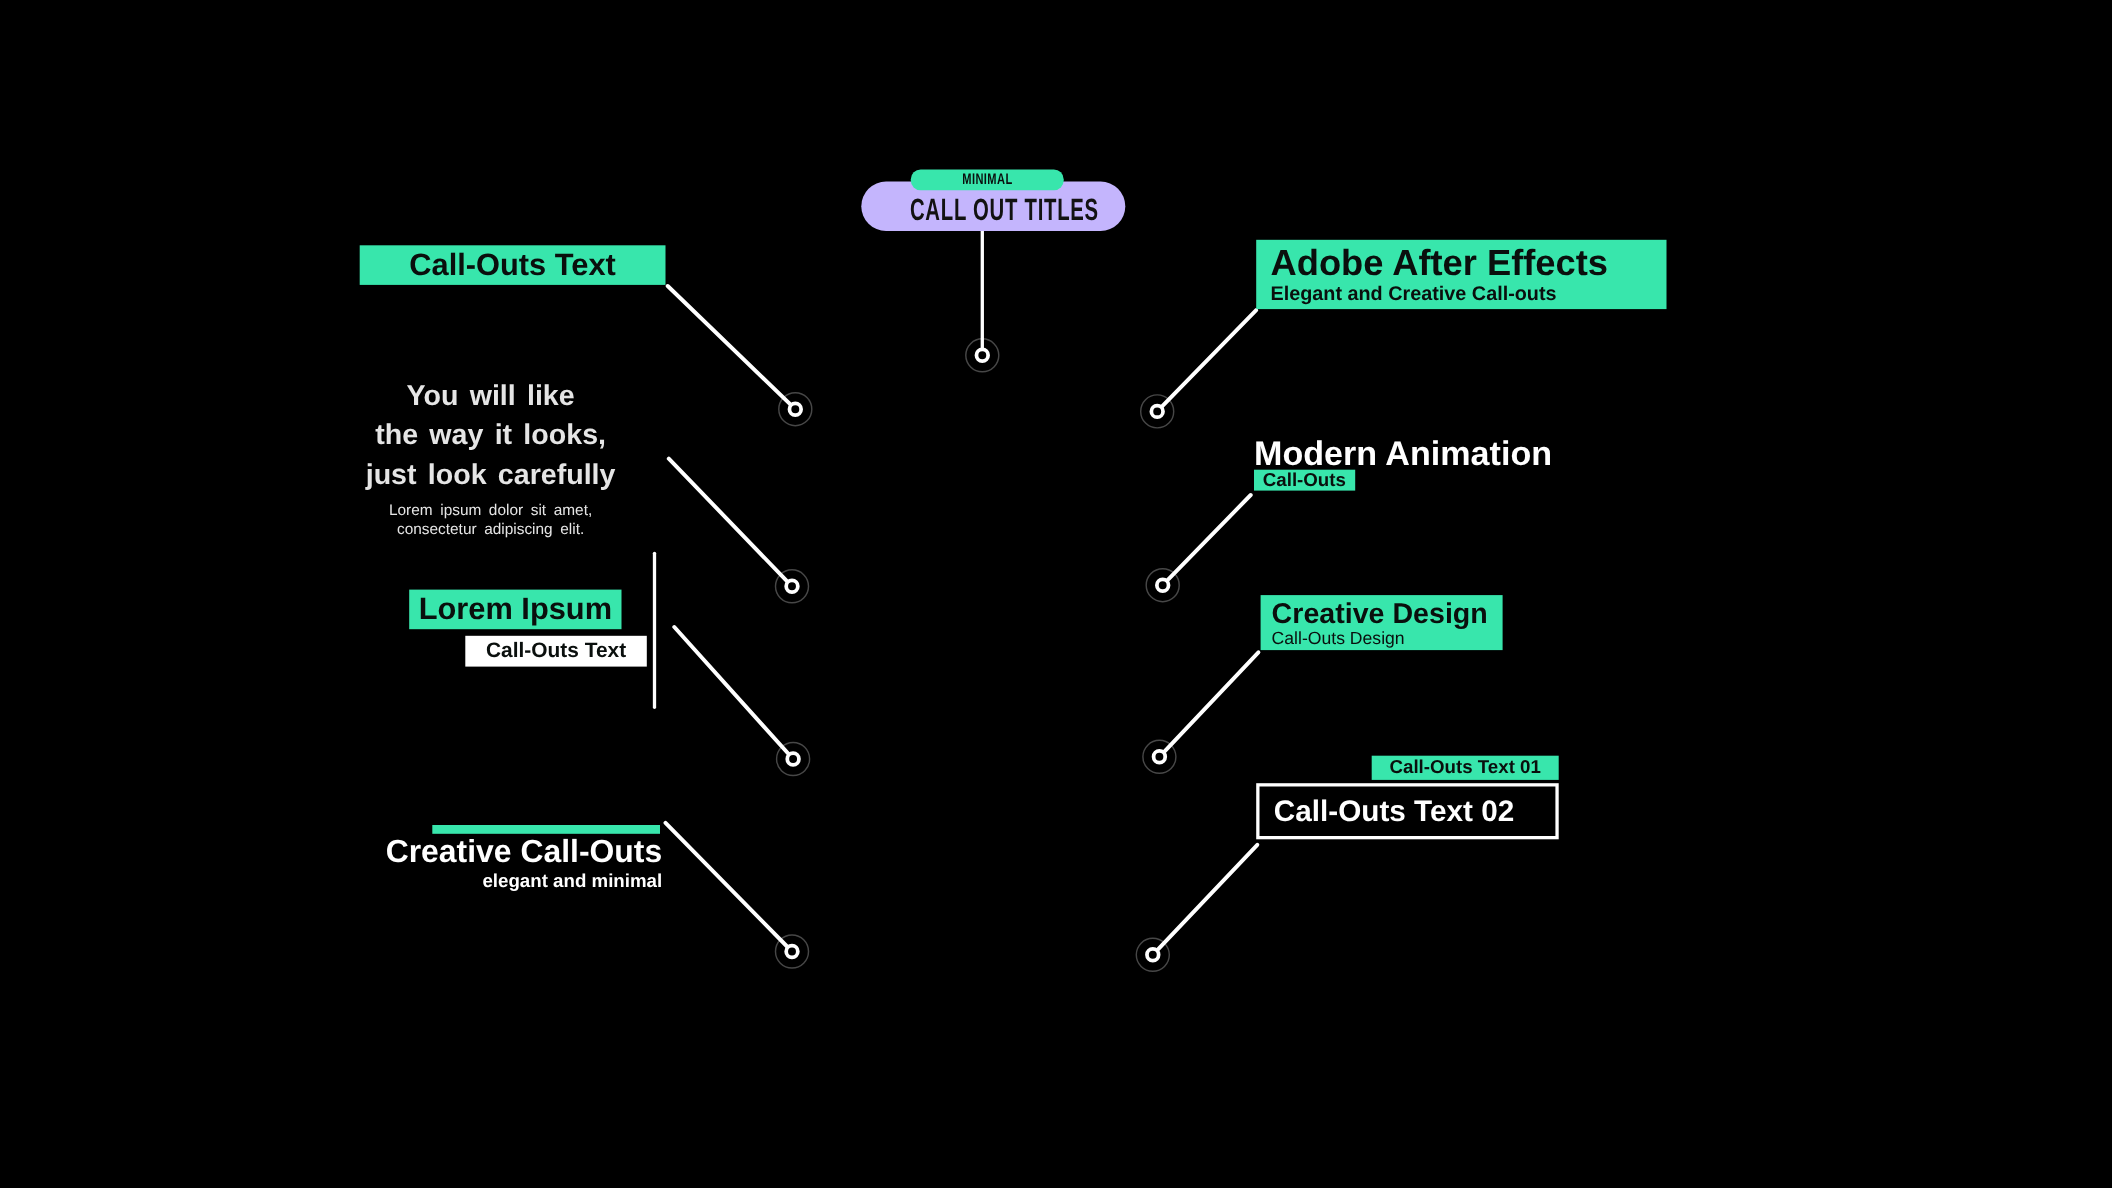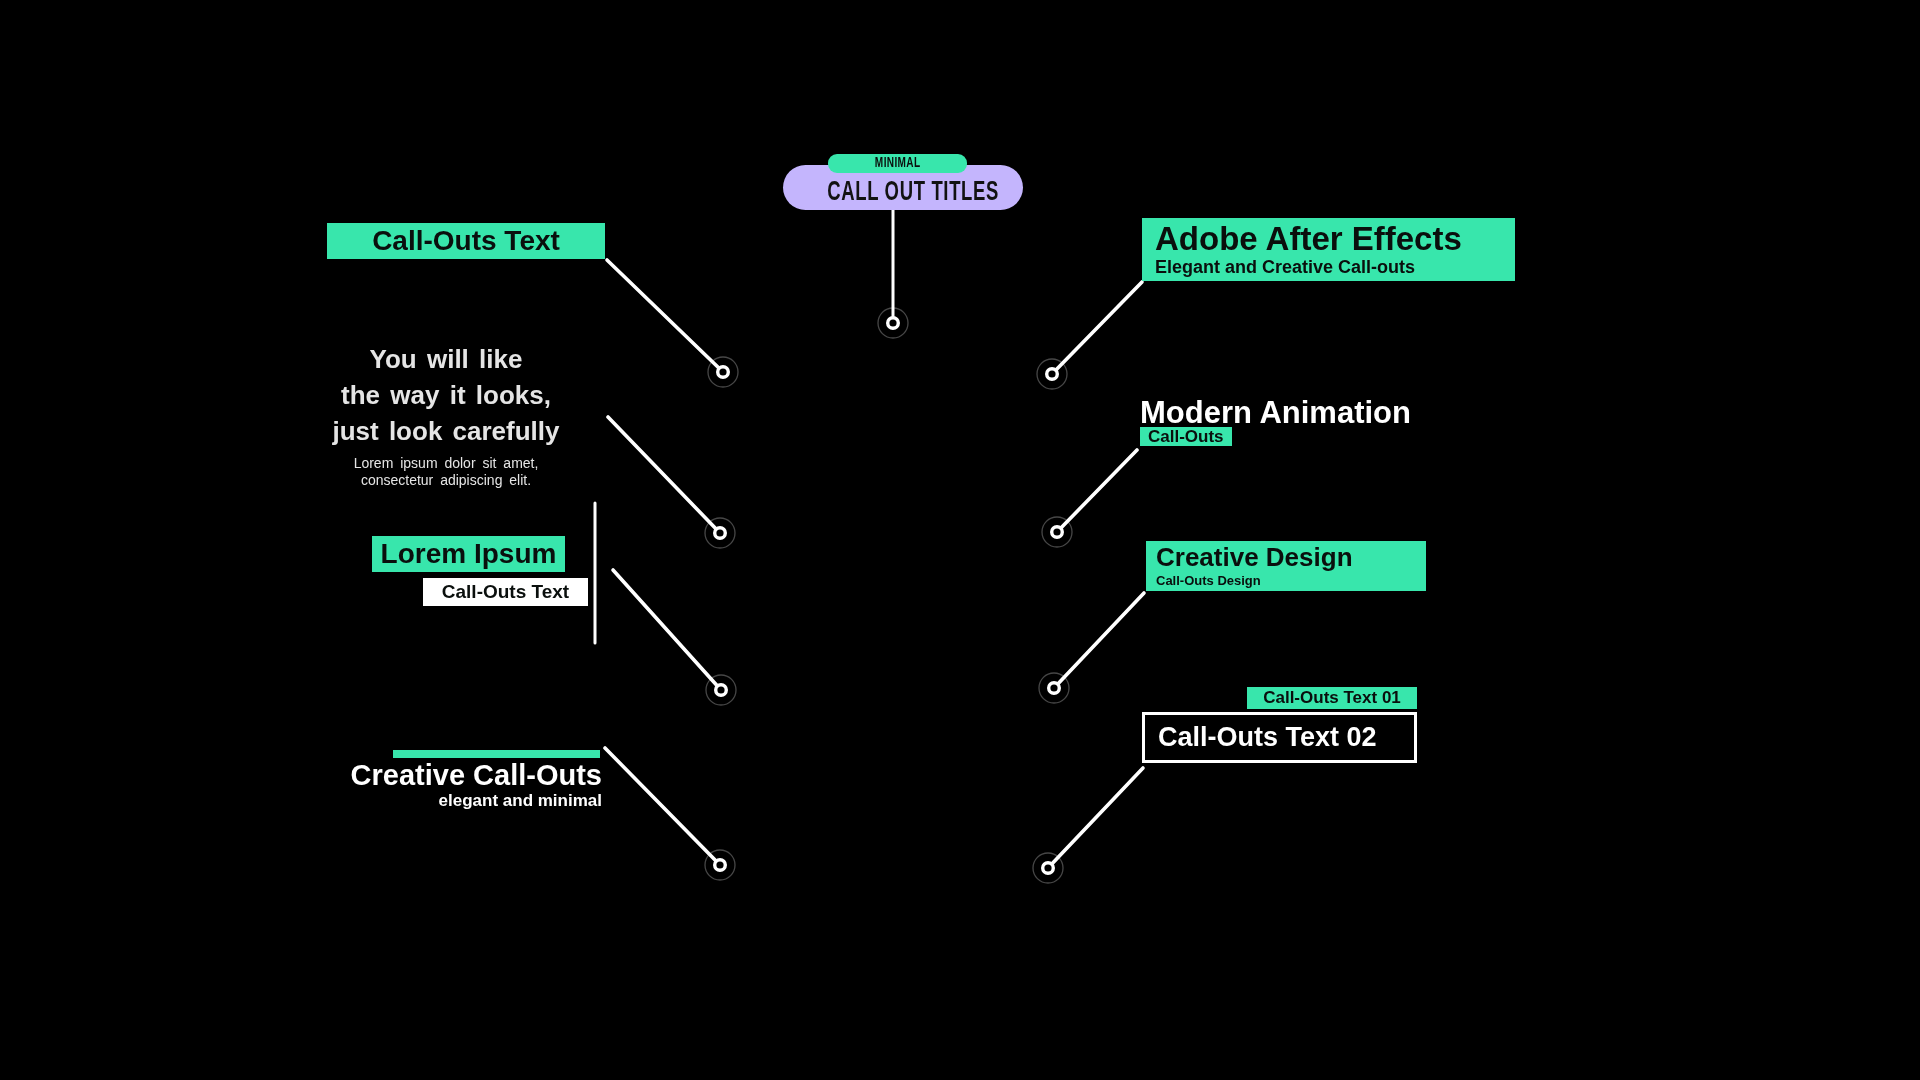--- a/index.html
+++ b/index.html
@@ -49,23 +49,23 @@
   .l4-title{font-size:29px;font-weight:700;line-height:31px;white-space:nowrap;}
   .l4-sub{font-size:17px;font-weight:700;line-height:20px;white-space:nowrap;}
 
   
   .r1-box{left:1142px;top:218px;width:373px;height:63px;padding:2px 0 0 13px;}
   .r1-title{font-size:33px;font-weight:700;line-height:37px;white-space:nowrap;}
   .r1-sub{font-size:18px;font-weight:700;line-height:20px;white-space:nowrap;}
   .r2-title{left:1140px;top:395px;font-size:31px;font-weight:700;color:#fff;white-space:nowrap;}
   .r2-badge{left:1140px;top:427px;height:19px;display:inline-flex;align-items:center;
     padding:0 8px;font-size:17px;font-weight:700;white-space:nowrap;}
-  .r3-box{left:1146px;top:541px;width:280px;height:50px;padding:2px 0 0 10px;}
+  .r3-box{left:1146px;top:541px;width:220px;height:50px;padding:2px 0 0 10px;}
   .r3-title{font-size:26px;font-weight:700;line-height:29px;white-space:nowrap;}
-  .r3-sub{font-size:13px;font-weight:700;line-height:17px;white-space:nowrap;}
+  .r3-sub{font-size:16px;font-weight:400;line-height:17px;white-space:nowrap;}
   .r4-badge{left:1247px;top:687px;width:170px;height:22px;display:flex;
     align-items:center;justify-content:center;font-size:17px;font-weight:700;}
   .r4-box{left:1142px;top:712px;width:275px;height:51px;border:3px solid #fff;
     background:#000;color:#fff;display:flex;align-items:center;padding-left:13px;
     font-size:27px;font-weight:700;white-space:nowrap;}
 </style>
 </head>
 <body>
 
 <div class="stage">

